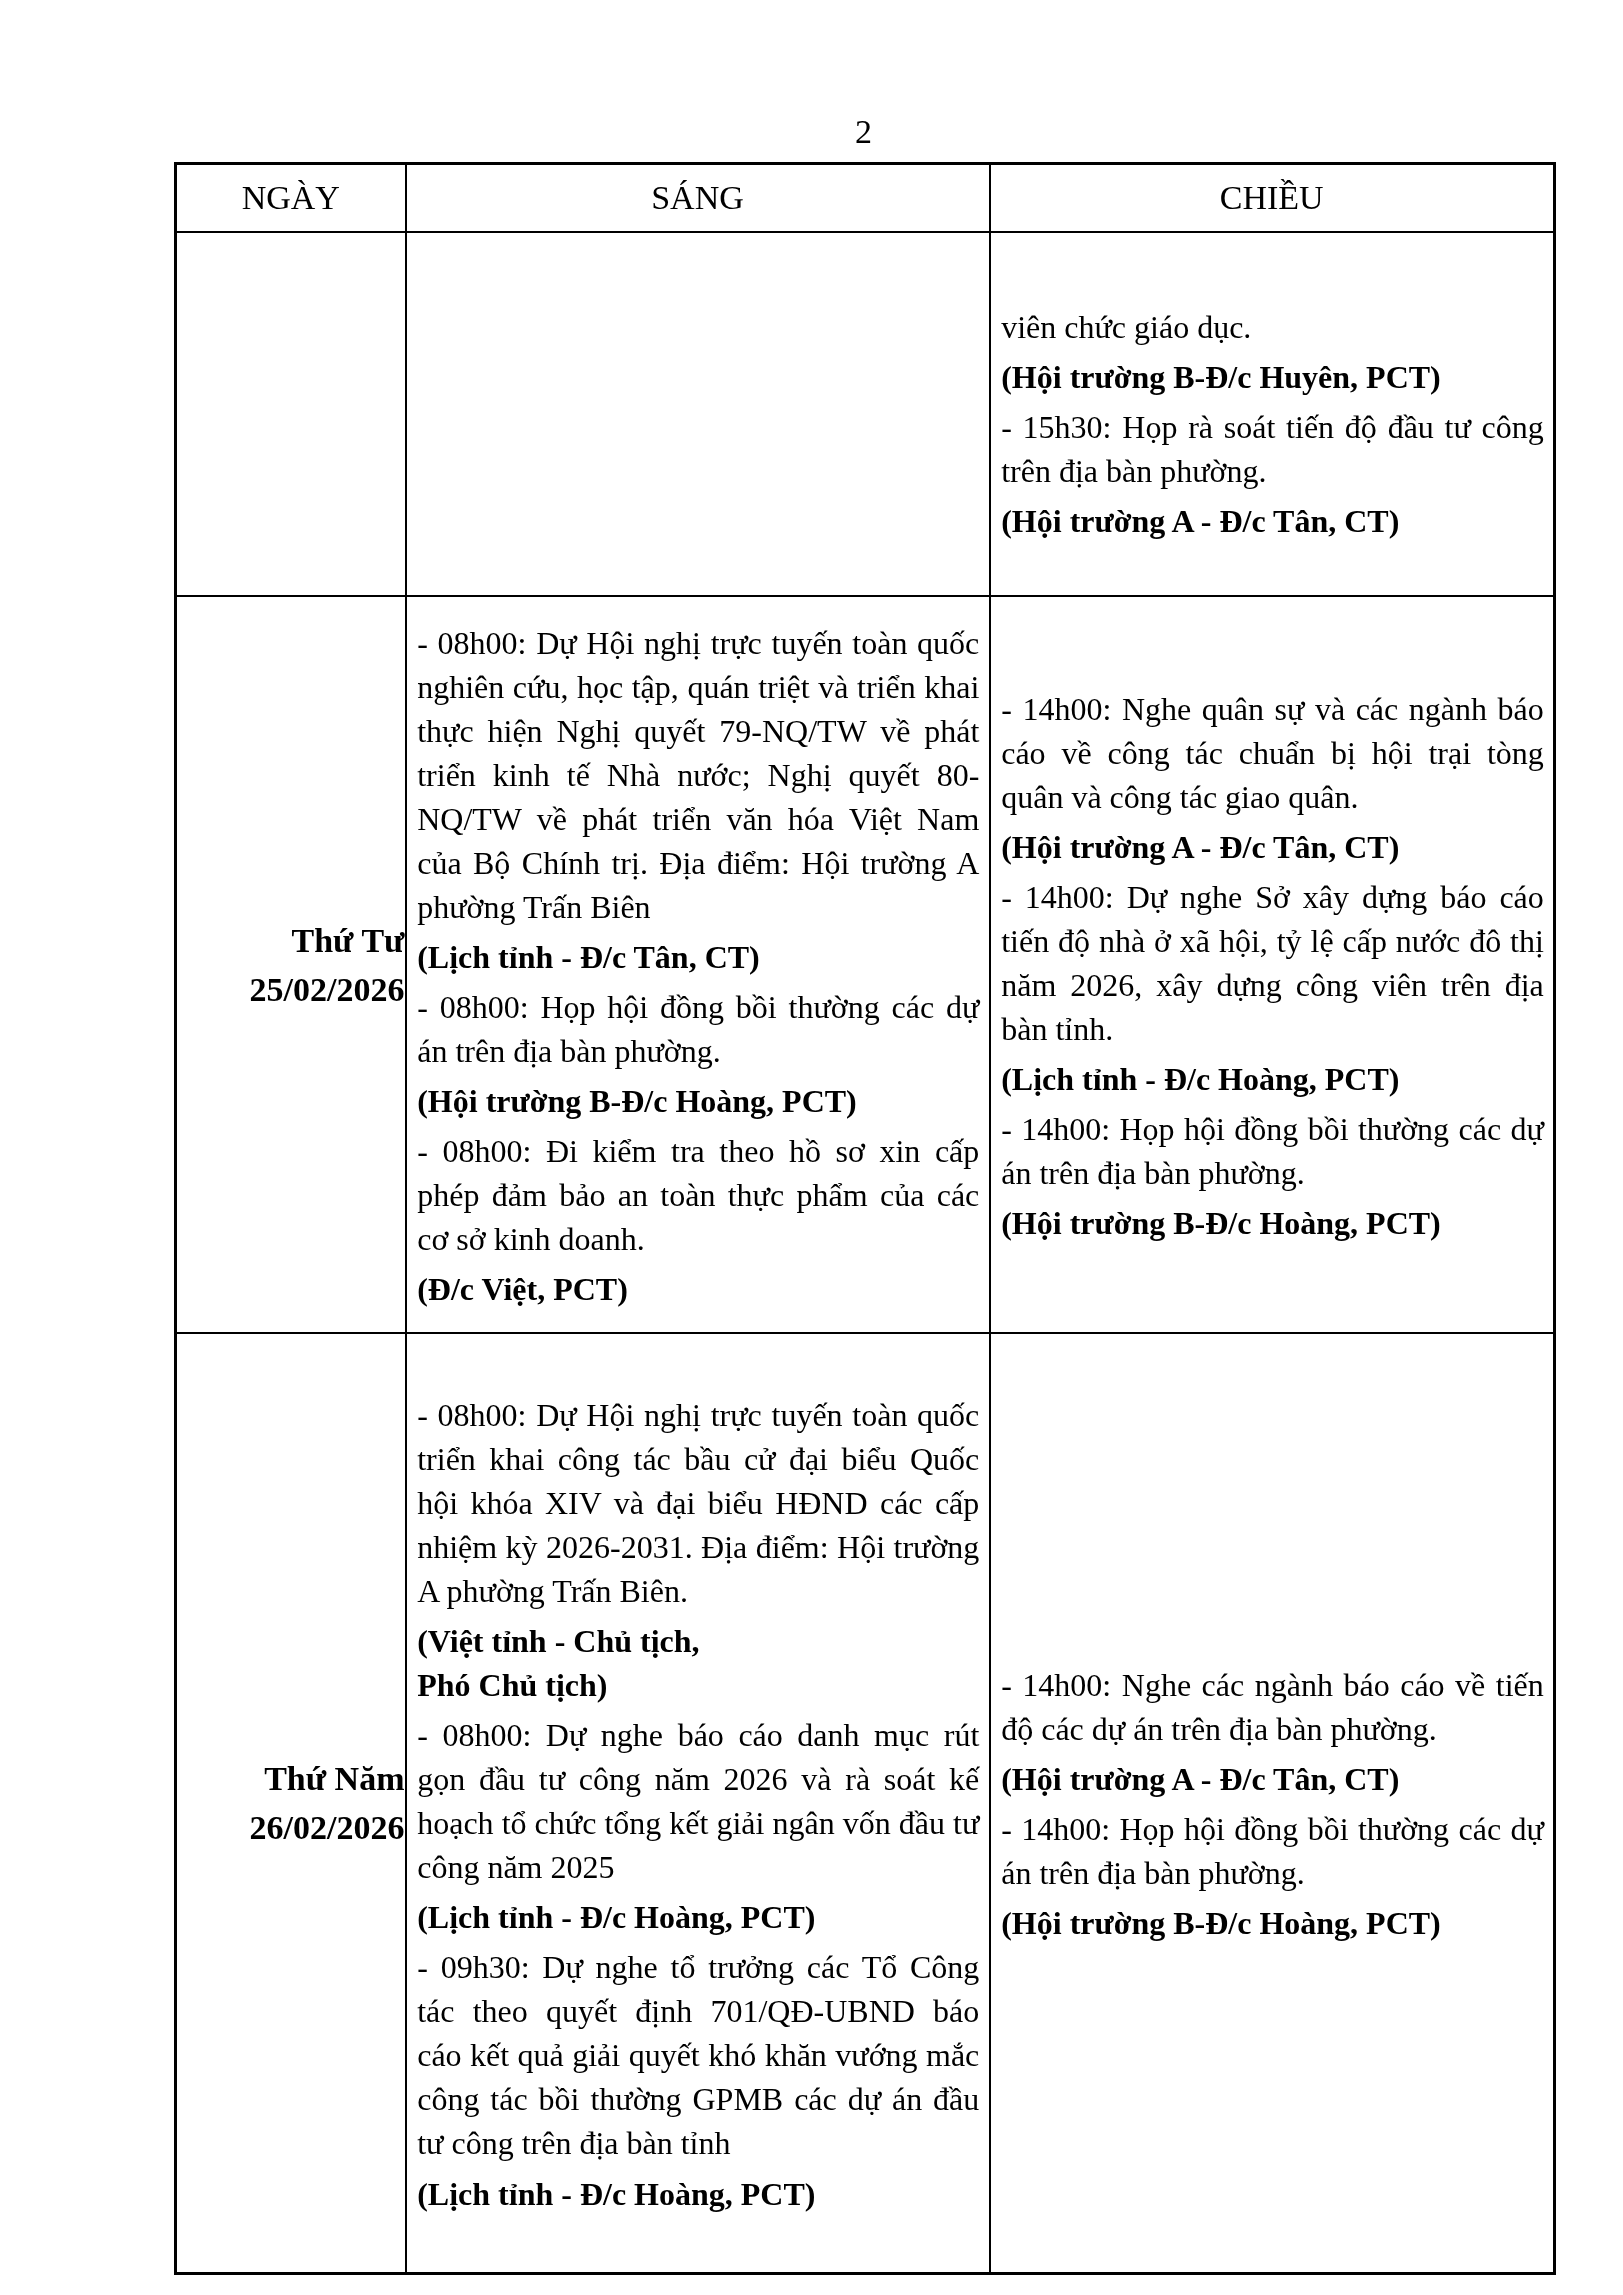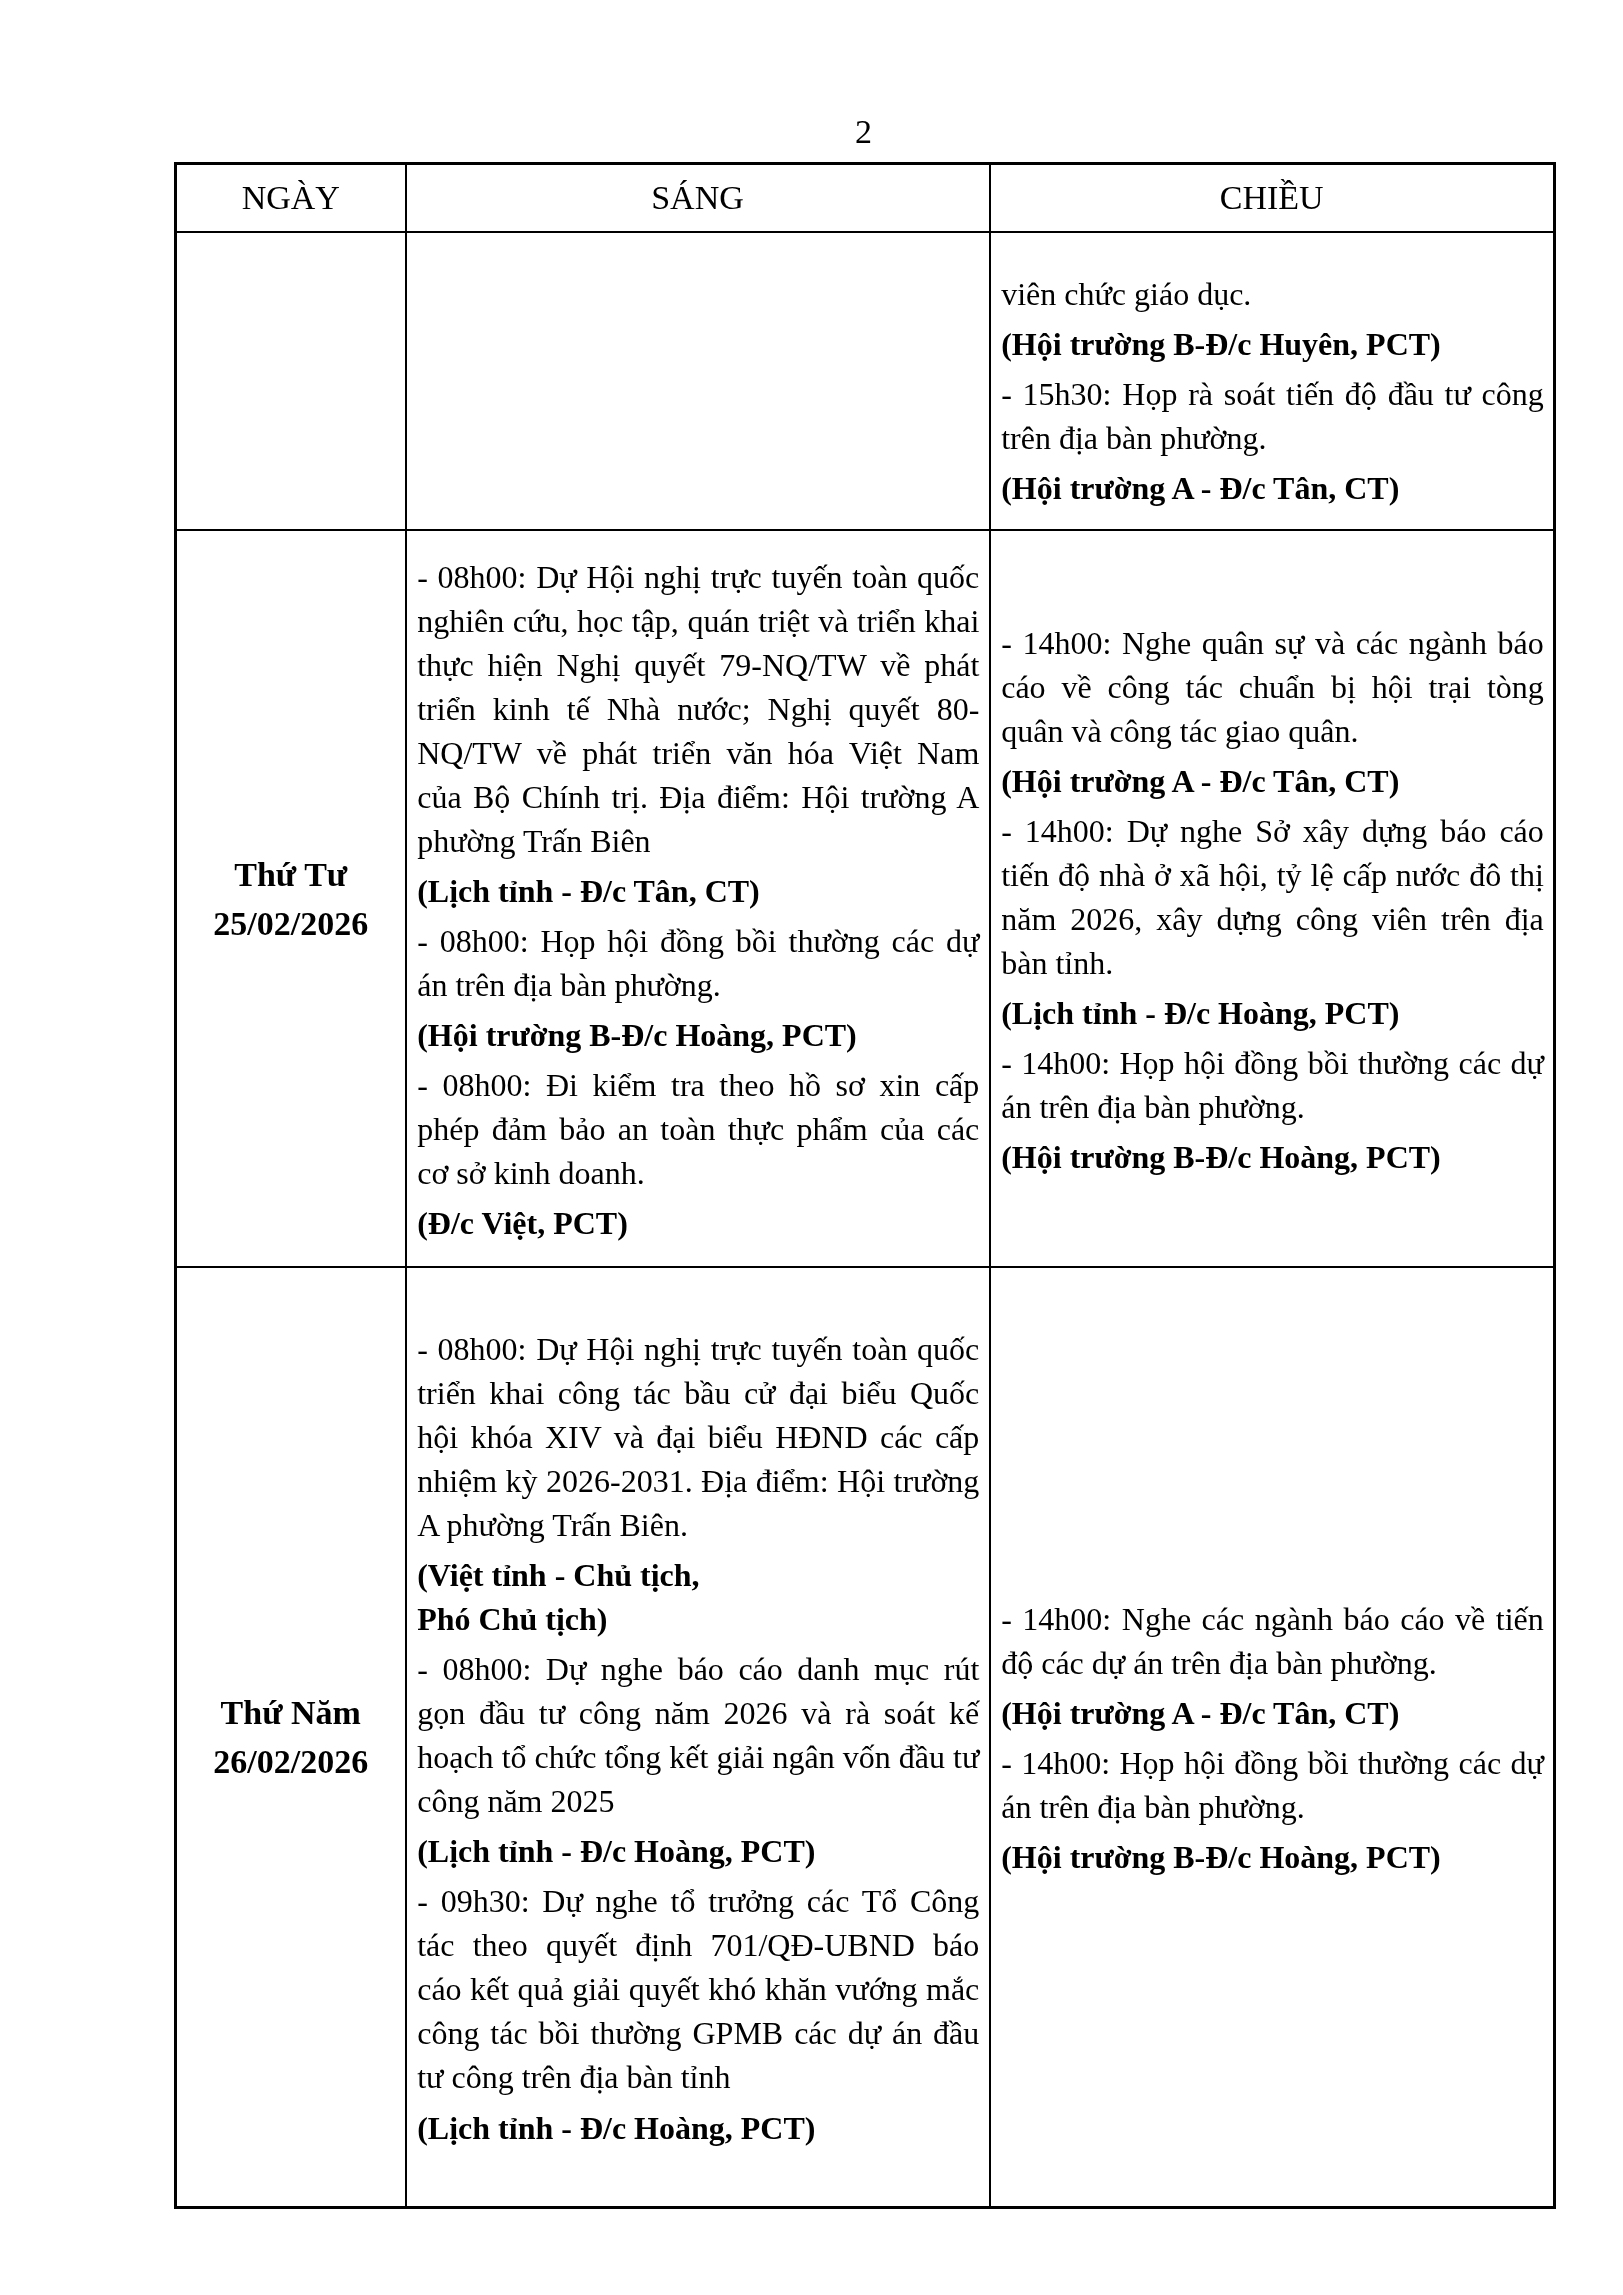--- a/index.html
+++ b/index.html
@@ -40,21 +40,21 @@
     vertical-align: middle;
     padding: 0;
   }
   thead th {
     border-bottom: 3.1px solid #000;
     height: 66px;
     font-size: 34px;
     font-weight: normal;
     text-align: center;
   }
-  tr.r-cont  { height: 298px; }
+  tr.r-cont  { height: 364px; }
   tr.r-wed   { height: 737px; }
   tr.r-thu   { height: 940px; }
   td.content-cell { vertical-align: top; }
   .cell-content {
     padding: 9.2px 9.2px 6.1px 10.7px;
     font-size: 32px;
     line-height: 44px;
   }
   tr.r-cont .cell-content { padding-top: 26px; }
   .block + .block { margin-top: 6.1px; }
@@ -62,21 +62,21 @@
     text-align: justify;
     text-justify: inter-word;
   }
   .entry b { font-weight: normal; }
   .venue {
     font-weight: bold;
     text-align: left;
     white-space: pre-line;
   }
   td.day-cell {
-    text-align: center;
+    text-align: right;
     font-weight: bold;
     font-size: 34px;
     line-height: 49px;
   }
 </style>
 </head>
 <body>
 
 <div class="page">
 

